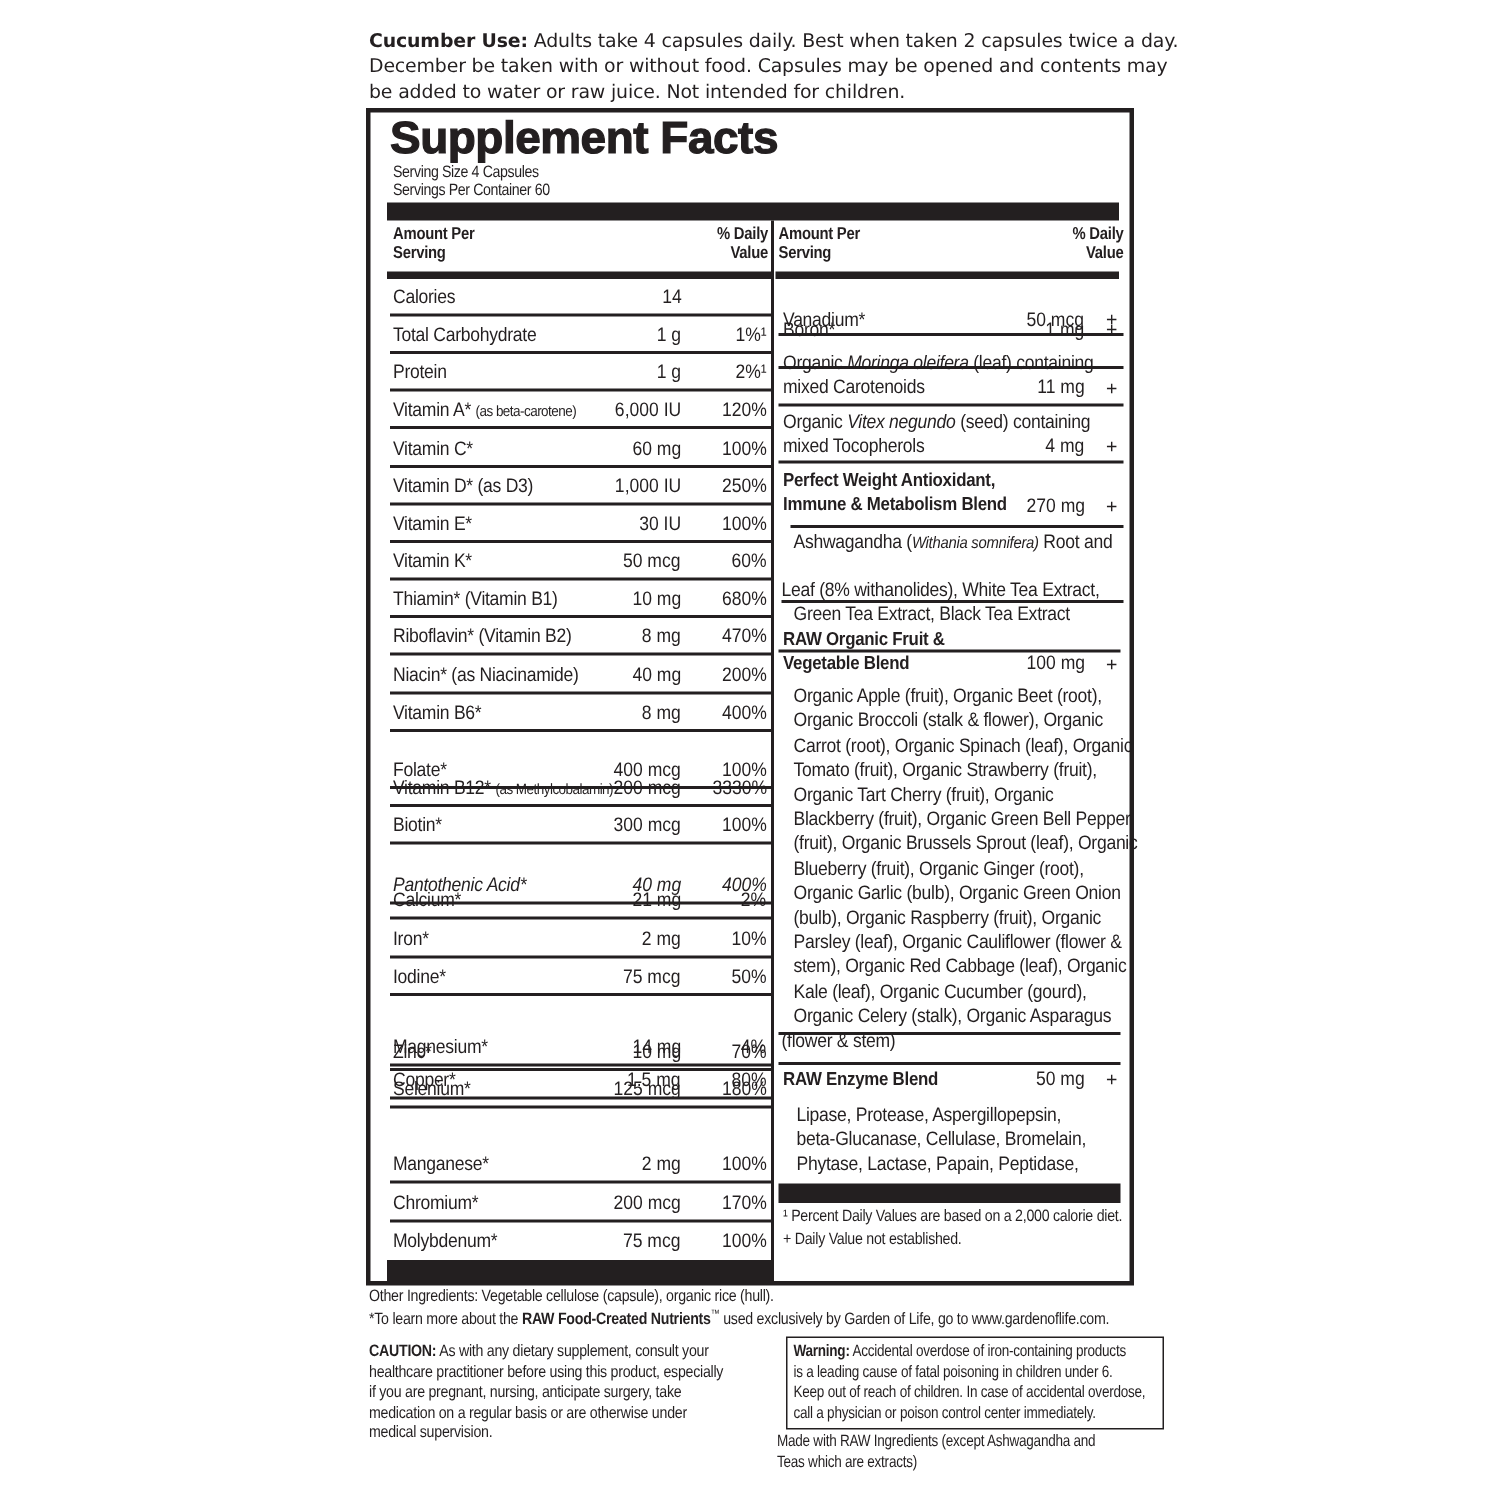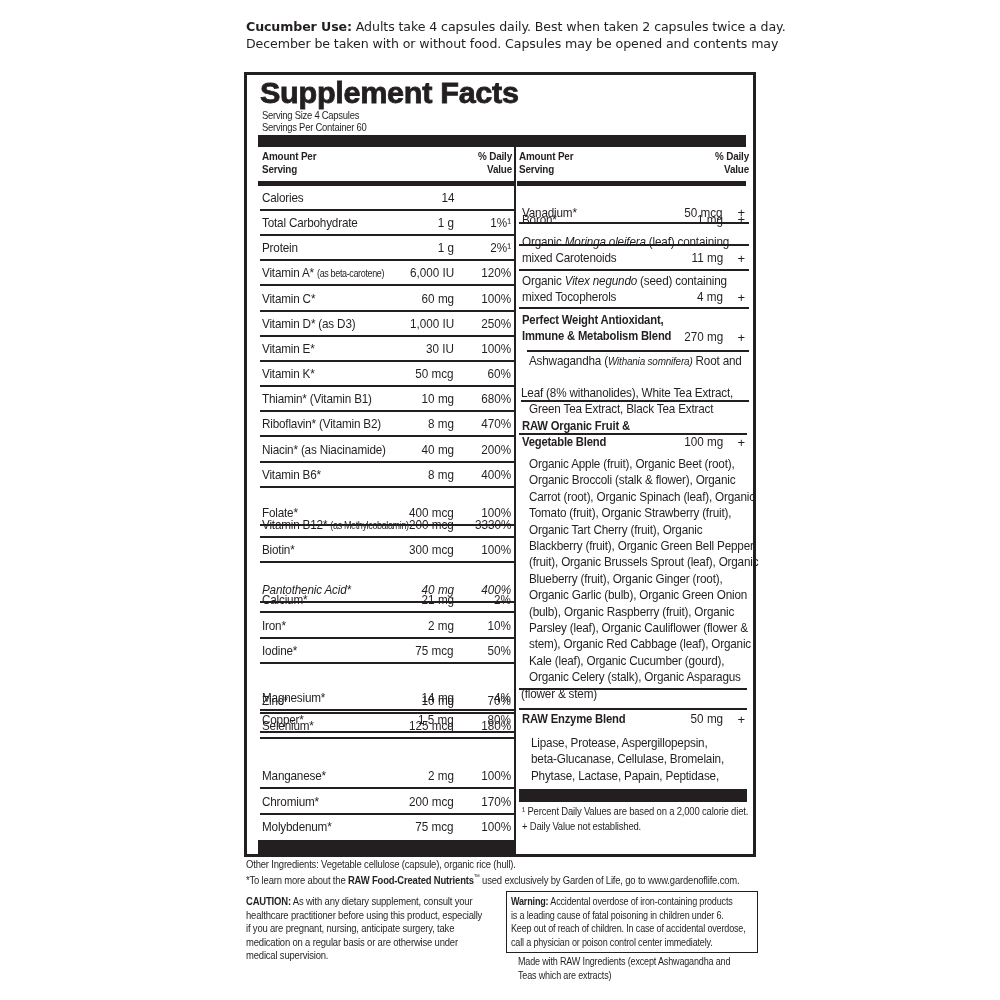--- a/index.html
+++ b/index.html
@@ -32,30 +32,31 @@
   .rrow .plus { position:absolute; right:4px; white-space:nowrap; }
   .rrow .line { position:absolute; left:0; right:0; bottom:0; height:2px; background:#231f20; }
   .rrow em { font-style:italic; }
   .blend-title { font-weight:bold; font-size:12.5px; }
   .para { position:absolute; font-size:13px; line-height:16.3px; transform:scaleX(0.9); transform-origin:left; letter-spacing:-0.2px; }
   .hline { position:absolute; height:2px; background:#231f20; }
   .botbar-r { position:absolute; left:272px; top:714px; width:228px; height:13px; background:#231f20; }
   .footnote { position:absolute; left:275px; font-size:11px; transform:scaleX(0.86); transform-origin:left; letter-spacing:-0.2px; white-space:nowrap; }
   .below { position:absolute; left:246px; font-size:11px; transform:scaleX(0.86); transform-origin:left; letter-spacing:-0.2px; white-space:nowrap; }
   .caution { position:absolute; left:246px; top:895px; width:290px; font-size:11px; line-height:13.5px; transform:scaleX(0.86); transform-origin:left; letter-spacing:-0.2px; }
-  .warn-box { position:absolute; left:506px; top:891px; width:250px; height:60px; border:1.5px solid #231f20; }
+  .warn-box { position:absolute; left:524px; top:891px; width:250px; height:60px; border:1.5px solid #231f20; }
   .warn-text { position:absolute; left:4px; top:3px; width:300px; font-size:11px; line-height:13.5px; transform:scaleX(0.82); transform-origin:left; letter-spacing:-0.2px; }
   .made { position:absolute; left:518px; top:955px; width:300px; font-size:11px; line-height:13.5px; transform:scaleX(0.82); transform-origin:left; letter-spacing:-0.2px; }
 </style>
 </head>
 <body>
 
 <div class="suggested">
   <div><b>Cucumber Use:</b><span> Adults take 4 capsules daily. Best when taken 2 capsules twice a day.</span></div>
   <div>December be taken with or without food. Capsules may be opened and contents may</div>
+  <div>be added to water or raw juice. Not intended for children.</div>
 </div>
 
 <div class="panel">
   <div class="title">Supplement Facts</div>
   <div class="serving s1">Serving Size 4 Capsules</div>
   <div class="serving s2">Servings Per Container 60</div>
   <div class="topbar"></div>
   <div class="vdiv"></div>
 
   <div class="col-head lh-l">

